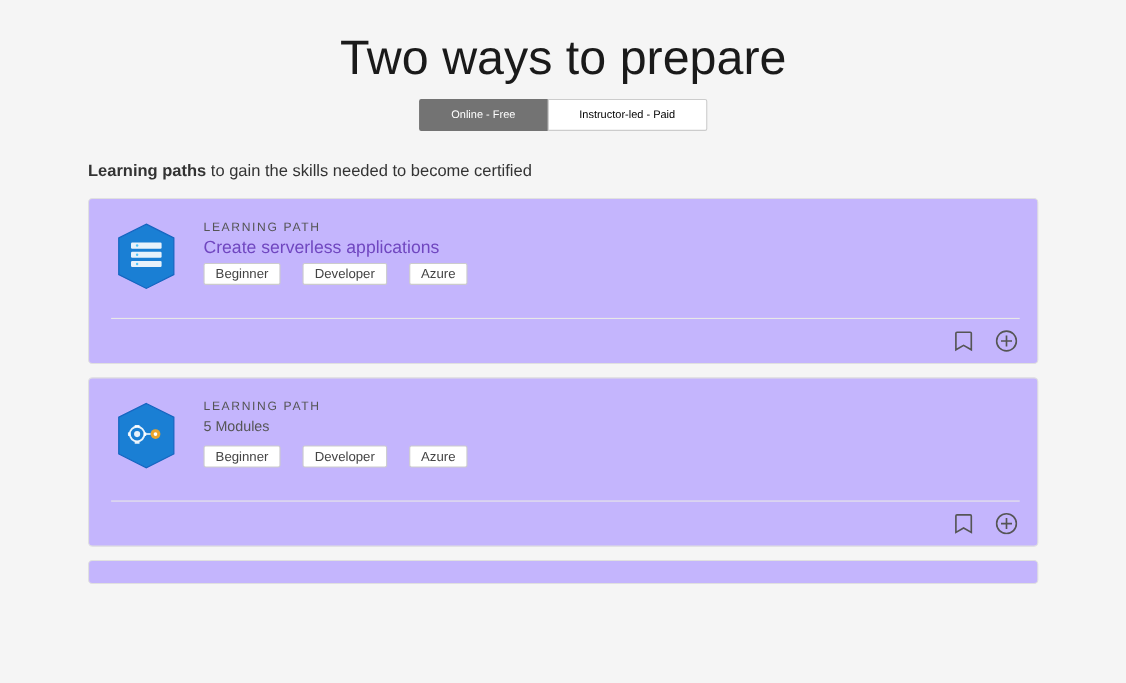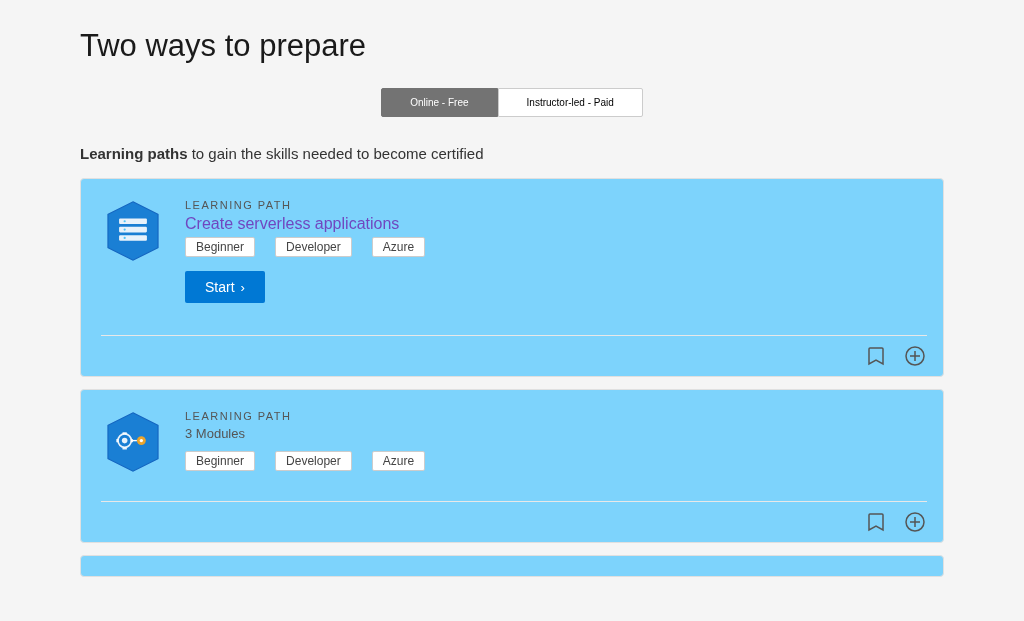--- a/index.html
+++ b/index.html
@@ -11,24 +11,25 @@
       min-height: 621px;
     }
 
     .page-wrapper {
       max-width: 1024px;
       margin: 0 auto;
       padding: 28px 80px 20px;
     }
 
     .page-title {
-      font-size: 31px;
+      text-align: center;
+      font-size: 44px;
       font-weight: 400;
       color: #1a1a1a;
-      margin-bottom: 24px;
+      margin-bottom: 12px;
     }
 
     .tab-group {
       display: flex;
       justify-content: center;
       margin-bottom: 28px;
     }
 
     .tab-btn {
       padding: 8px 28px;
@@ -59,21 +60,21 @@
       margin-bottom: 16px;
       color: #333;
       margin-top: 24px;
     }
 
     .section-description strong {
       font-weight: 700;
     }
 
     .card {
-      background: #7dd3fc;
+      background: #c4b5fd;
       border: 1px solid #e0e0e0;
       border-radius: 4px;
       margin-bottom: 12px;
       padding: 20px 16px 0 20px;
       position: relative;
     }
 
     .card-body {
       display: flex;
       align-items: flex-start;
@@ -209,24 +210,20 @@
         </svg>
       </div>
       <div class="card-content">
         <div class="card-label">LEARNING PATH</div>
         <div class="card-title">Create serverless applications</div>
         <div class="card-tags">
           <span class="tag">Beginner</span>
           <span class="tag">Developer</span>
           <span class="tag">Azure</span>
         </div>
-        <button class="start-btn">
-          <span>Start</span>
-          <span class="arrow">›</span>
-        </button>
       </div>
     </div>
     <div class="card-footer">
       <button class="icon-btn">
         <svg width="18" height="20" viewBox="0 0 18 20">
           <path d="M3 2h12a1 1 0 011 1v15l-7-4-7 4V3a1 1 0 011-1z" fill="none" stroke="#555" stroke-width="1.5"></path>
         </svg>
       </button>
       <button class="icon-btn">
         <svg width="20" height="20" viewBox="0 0 20 20">
@@ -252,21 +249,21 @@
           <line x1="47" y1="55" x2="57" y2="55" stroke="#fff" stroke-width="2.5"></line>
 
           <rect x="31" y="40" width="8" height="4" rx="1" fill="#fff" opacity="0.9" transform="rotate(0 35 55)"></rect>
           <rect x="31" y="67" width="8" height="4" rx="1" fill="#fff" opacity="0.9"></rect>
           <rect x="20" y="52" width="4" height="6" rx="1" fill="#fff" opacity="0.9"></rect>
           <rect x="46" y="52" width="4" height="6" rx="1" fill="#fff" opacity="0.9"></rect>
         </svg>
       </div>
       <div class="card-content">
         <div class="card-label">LEARNING PATH</div>
-        <div class="card-modules">3 Modules</div>
+        <div class="card-modules">5 Modules</div>
         <div class="card-tags">
           <span class="tag">Beginner</span>
           <span class="tag">Developer</span>
           <span class="tag">Azure</span>
         </div>
       </div>
     </div>
     <div class="card-footer">
       <button class="icon-btn">
         <svg width="18" height="20" viewBox="0 0 18 20">

